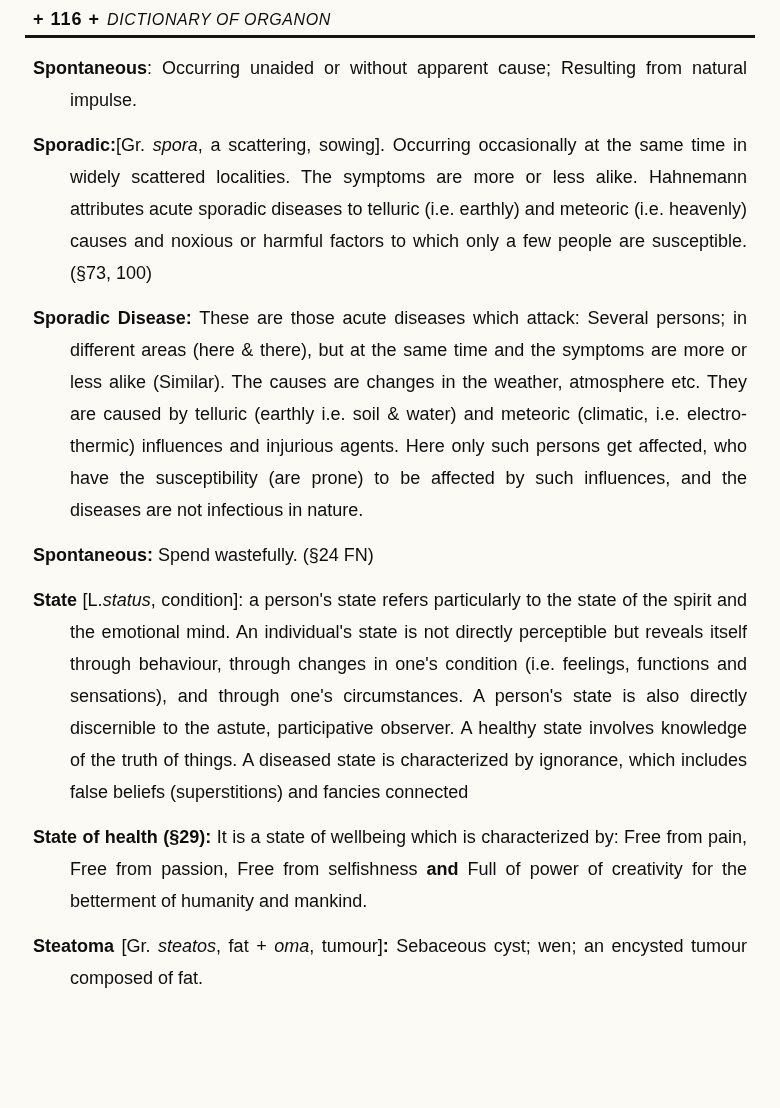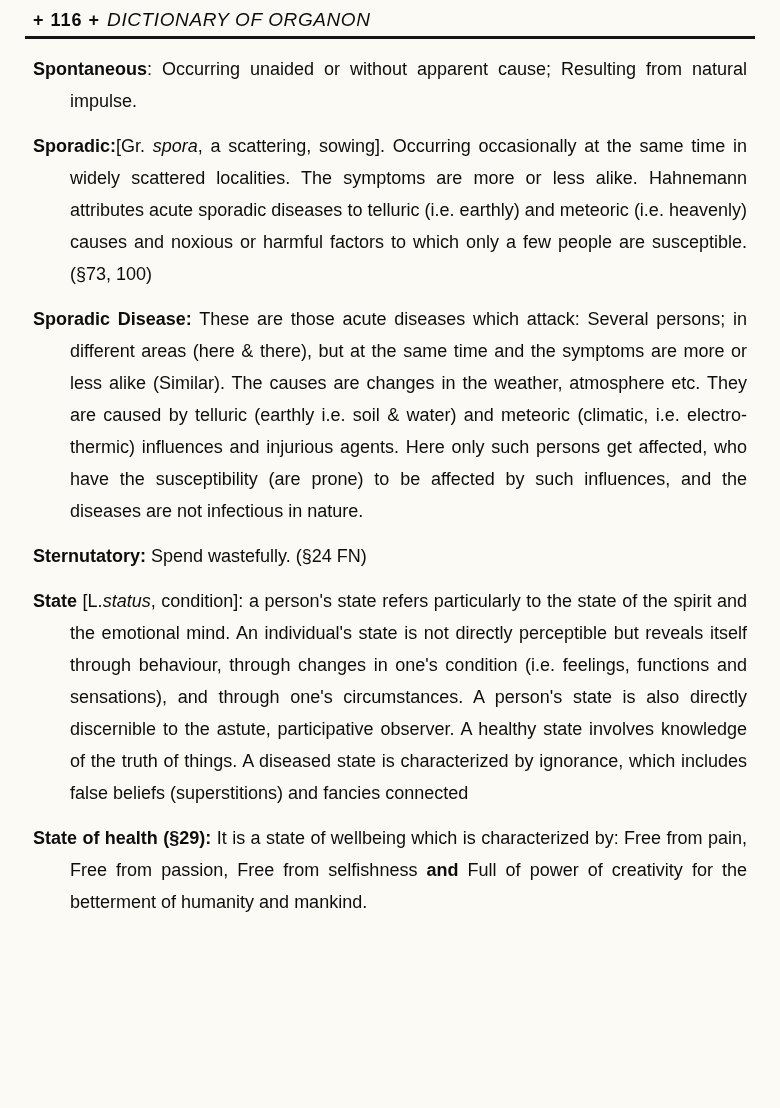--- a/index.html
+++ b/index.html
@@ -24,21 +24,21 @@
     font-size: 18px;
     padding: 3px 0 5px 0;
   }
   .page-label {
     font-weight: bold;
     letter-spacing: 1px;
   }
   .header-title {
     font-style: italic;
     letter-spacing: 0.6px;
-    font-size: 19px;
+    font-size: 16px;
   }
   .header-rule {
     border: 0;
     border-top: 3px solid #151515;
     margin: 0 -8px 14px -8px;
   }
   .entries {
     font-size: 18px;
     line-height: 32px;
   }
@@ -58,17 +58,18 @@
 <div class="page">
   <div class="header">
     <span class="page-label">+ 116 +</span>
     <span class="header-title">DICTIONARY OF ORGANON</span>
   </div>
   <hr class="header-rule">
   <div class="entries">
       <p class="entry"><span class="seg bold">Spontaneous</span><span class="seg normal">: Occurring unaided or without apparent cause; Resulting from natural impulse.</span></p>
       <p class="entry"><span class="seg bold">Sporadic:</span><span class="seg normal">[Gr. </span><span class="seg italic">spora</span><span class="seg normal">, a scattering, sowing]. Occurring occasionally at the same time in widely scattered localities. The symptoms are more or less alike. Hahnemann attributes acute sporadic diseases to telluric (i.e. earthly) and meteoric (i.e. heavenly) causes and noxious or harmful factors to which only a few people are susceptible. (§73, 100)</span></p>
       <p class="entry"><span class="seg bold">Sporadic Disease:</span><span class="seg normal"> These are those acute diseases which attack: Several persons; in different areas (here &amp; there), but at the same time and the symptoms are more or less alike (Similar). The causes are changes in the weather, atmosphere etc. They are caused by telluric (earthly i.e. soil &amp; water) and meteoric (climatic, i.e. electro-thermic) influences and injurious agents. Here only such persons get affected, who have the susceptibility (are prone) to be affected by such influences, and the diseases are not infectious in nature.</span></p>
-      <p class="entry"><span class="seg bold">Sternutatory:</span><span class="seg normal"> Spend wastefully. (§24 FN)</span></p>
+      <p class="entry"><span class="seg bold">Spontaneous:</span><span class="seg normal"> Spend wastefully. (§24 FN)</span></p>
       <p class="entry"><span class="seg bold">State</span><span class="seg normal"> [L.</span><span class="seg italic">status</span><span class="seg normal">, condition]: a person's state refers particularly to the state of the spirit and the emotional mind. An individual's state is not directly perceptible but reveals itself through behaviour, through changes in one's condition (i.e. feelings, functions and sensations), and through one's circumstances. A person's state is also directly discernible to the astute, participative observer. A healthy state involves knowledge of the truth of things. A diseased state is characterized by ignorance, which includes false beliefs (superstitions) and fancies connected</span></p>
       <p class="entry"><span class="seg bold">State of health (§29):</span><span class="seg normal"> It is a state of wellbeing which is characterized by: Free from pain, Free from passion, Free from selfishness </span><span class="seg bold">and</span><span class="seg normal"> Full of power of creativity for the betterment of humanity and mankind.</span></p>
+      <p class="entry"><span class="seg bold">Steatoma</span><span class="seg normal"> [Gr. </span><span class="seg italic">steatos</span><span class="seg normal">, fat + </span><span class="seg italic">oma</span><span class="seg normal">, tumour]</span><span class="seg bold">:</span><span class="seg normal"> Sebaceous cyst; wen; an encysted tumour composed of fat.</span></p>
     </div>
 </div>
 
 </body></html>

